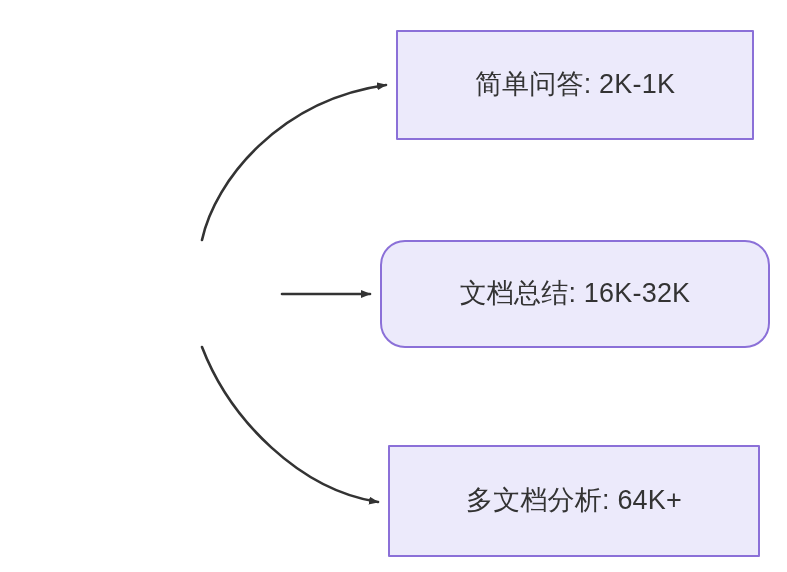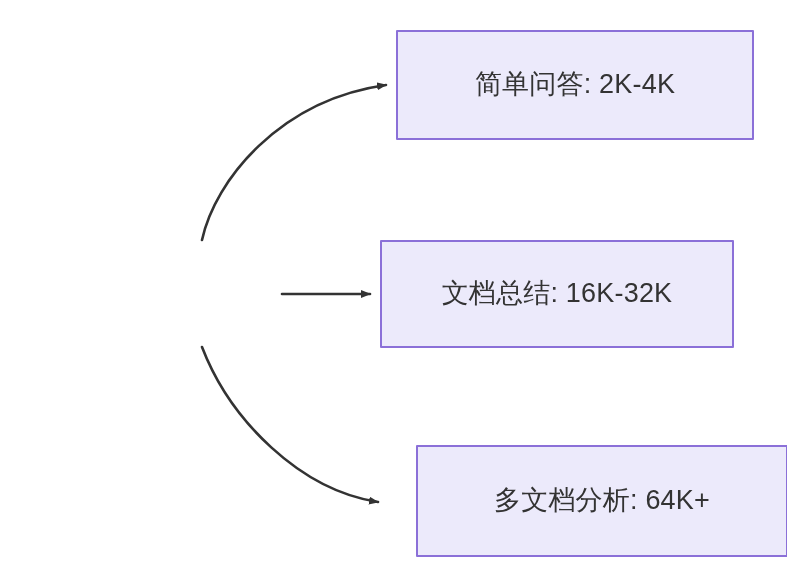--- a/index.html
+++ b/index.html
@@ -42,22 +42,22 @@
     color: #333333;
     font-size: 27px;
     font-weight: 400;
     line-height: 1.25;
     letter-spacing: 0.2px;
     white-space: nowrap;
   }
   
   #node-root      { left: 30px;  top: 240px; width: 252px; height: 107px; }
   #node-simple-qa { left: 396px; top: 30px;  width: 358px; height: 110px; }
-  #node-doc-sum   { left: 380px; top: 240px; width: 354px; height: 108px; }
-  #node-multi-doc { left: 388px; top: 445px; width: 372px; height: 112px; margin-left: 28px; }
+  #node-doc-sum   { left: 380px; top: 240px; width: 390px; height: 108px; border-radius: 25px; }
+  #node-multi-doc { left: 388px; top: 445px; width: 372px; height: 112px; }
 </style>
 </head>
 <body>
 
 <div id="diagram-canvas">
 
   <svg class="edge-layer" viewBox="0 0 787 572" width="787" height="572">
     <defs>
       <marker id="arrowhead" markerWidth="10" markerHeight="8" refX="9" refY="4" orient="auto" markerUnits="userSpaceOnUse">
         <path d="M0,0 L10,4 L0,8 Z" fill="#333333"></path>
@@ -66,21 +66,21 @@
 
     <path d="M 202,240 C 215,180 280,100 386,85" fill="none" stroke="#333333" stroke-width="2.6" stroke-linecap="round" marker-end="url(#arrowhead)"></path>
 
     <path d="M 282,294 L 370,294" fill="none" stroke="#333333" stroke-width="2.6" stroke-linecap="round" marker-end="url(#arrowhead)"></path>
 
     <path d="M 202,347 C 230,420 300,490 378,502" fill="none" stroke="#333333" stroke-width="2.6" stroke-linecap="round" marker-end="url(#arrowhead)"></path>
   </svg>
 
 
   <div class="node" id="node-simple-qa">
-    <span class="node-label">简单问答: 2K-4K</span>
+    <span class="node-label">简单问答: 2K-1K</span>
   </div>
 
   <div class="node" id="node-doc-sum">
     <span class="node-label">文档总结: 16K-32K</span>
   </div>
 
   <div class="node" id="node-multi-doc">
     <span class="node-label">多文档分析: 64K+</span>
   </div>
 

